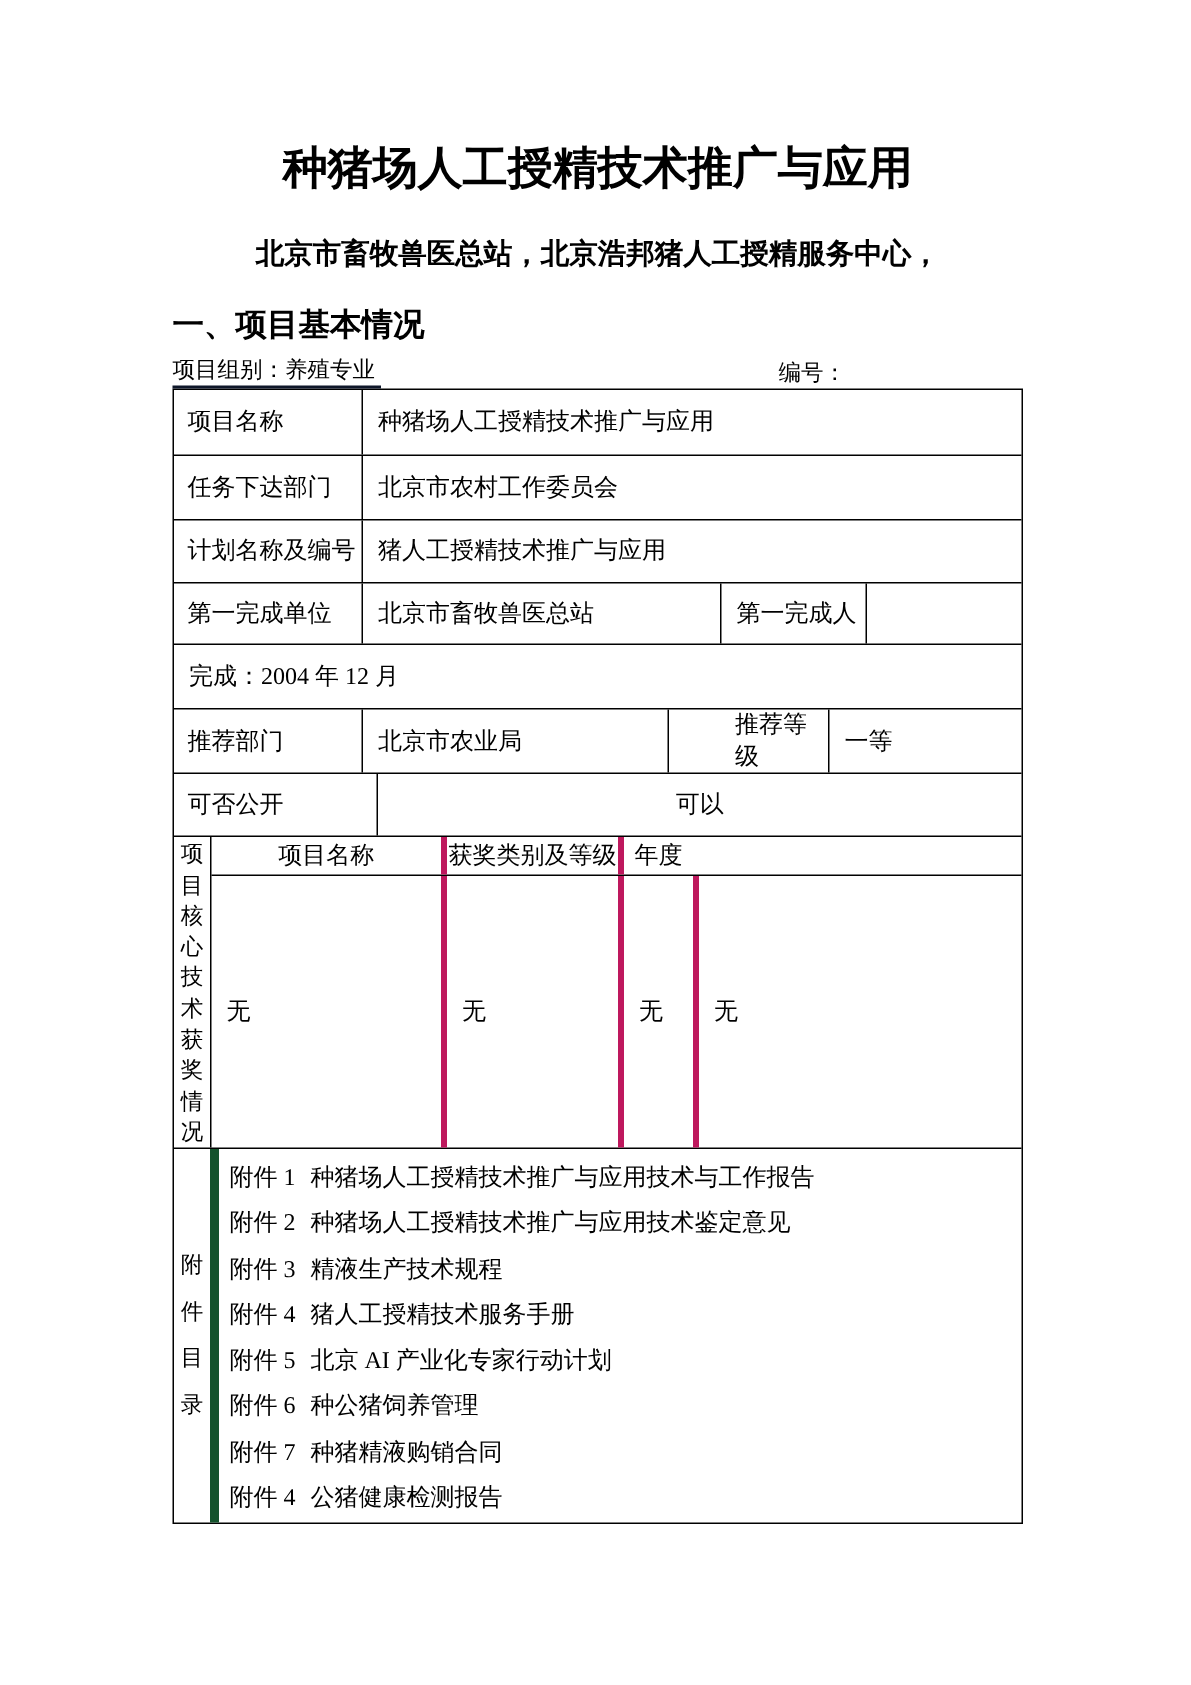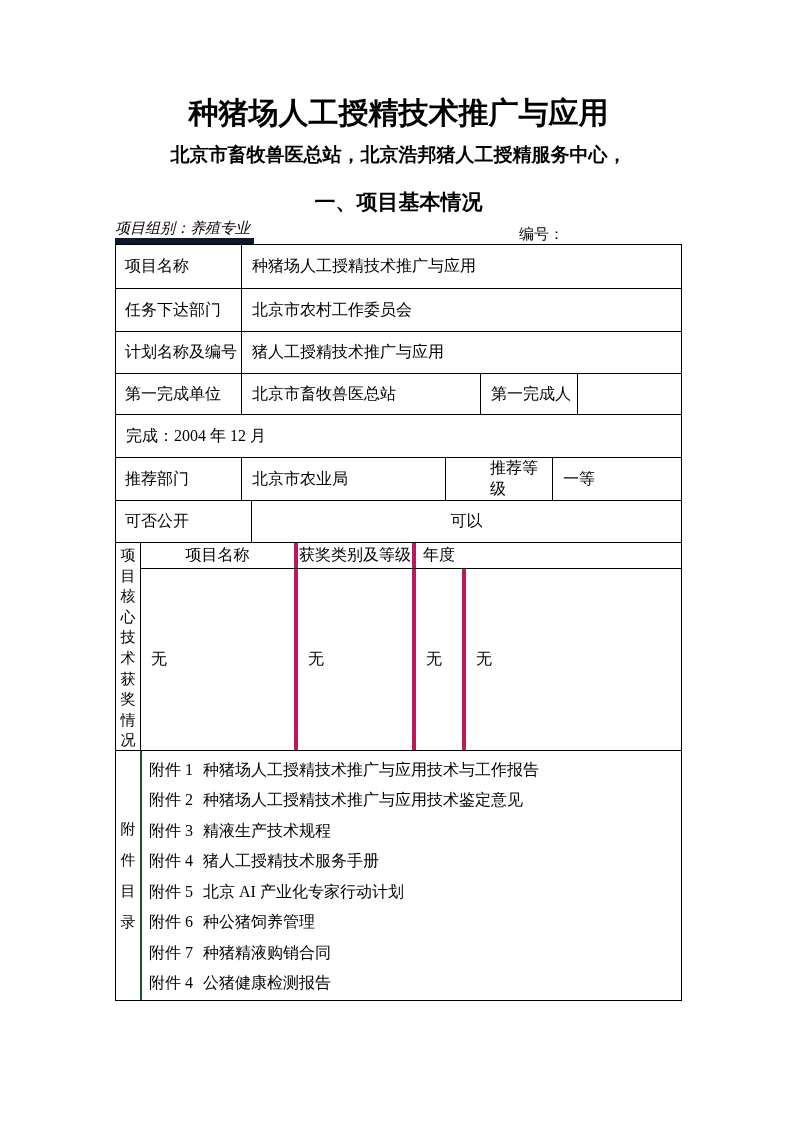--- a/index.html
+++ b/index.html
@@ -18,45 +18,44 @@
   .doc-title {
     margin-top: 96px;
     font-size: 30px;
     line-height: 34px;
     font-weight: bold;
     text-align: center;
     font-family: "Liberation Serif", serif;
     letter-spacing: 0px;
   }
   .doc-subtitle {
-    margin-top: 13px;
+    margin-top: 28px;
     font-size: 19px;
     line-height: 24px;
     font-weight: bold;
     text-align: center;
     font-family: "Liberation Sans", sans-serif;
   }
   .section-heading {
     margin-top: 22px;
     font-size: 21px;
     line-height: 26px;
     font-weight: bold;
-    text-align: center;
     font-family: "Liberation Sans", sans-serif;
   }
   .meta-row {
     margin-top: 7px;
     height: 22px;
     display: flex;
     justify-content: space-between;
     align-items: flex-end;
     font-size: 15px;
     line-height: 20px;
   }
-  .meta-left { border-bottom: 6px solid #0f172a; padding-right: 4px; font-style: italic; }
+  .meta-left { border-bottom: 2px solid #0f172a; padding-right: 4px; }
   .meta-right { padding-right: 118px; }
 
   .tbl {
     border: 1px solid #000;
     width: 567px;
     font-size: 16px;
   }
   .row { display: flex; border-top: 1px solid #000; }
   .row:first-child { border-top: none; }
   .cell {
@@ -111,21 +110,21 @@
   .c2 { flex: 0 0 118px; }
   .c3 { flex: 0 0 50px; }
   .c4 { flex: 1; }
 
   
   .row-att { height: 250px; }
   .att-side { align-items: center; }
   .att-side .side-text { line-height: 31px; }
   .att-list {
     flex: 1;
-    border-left: 2px solid #14532d;
+    border-left: 6px solid #14532d;
     padding: 4px 0 0 7px;
   }
   .att-item {
     height: 30.5px;
     display: flex;
     align-items: center;
     font-size: 16px;
   }
   .att-no { flex: 0 0 54px; }
   .att-title { flex: 1; }

